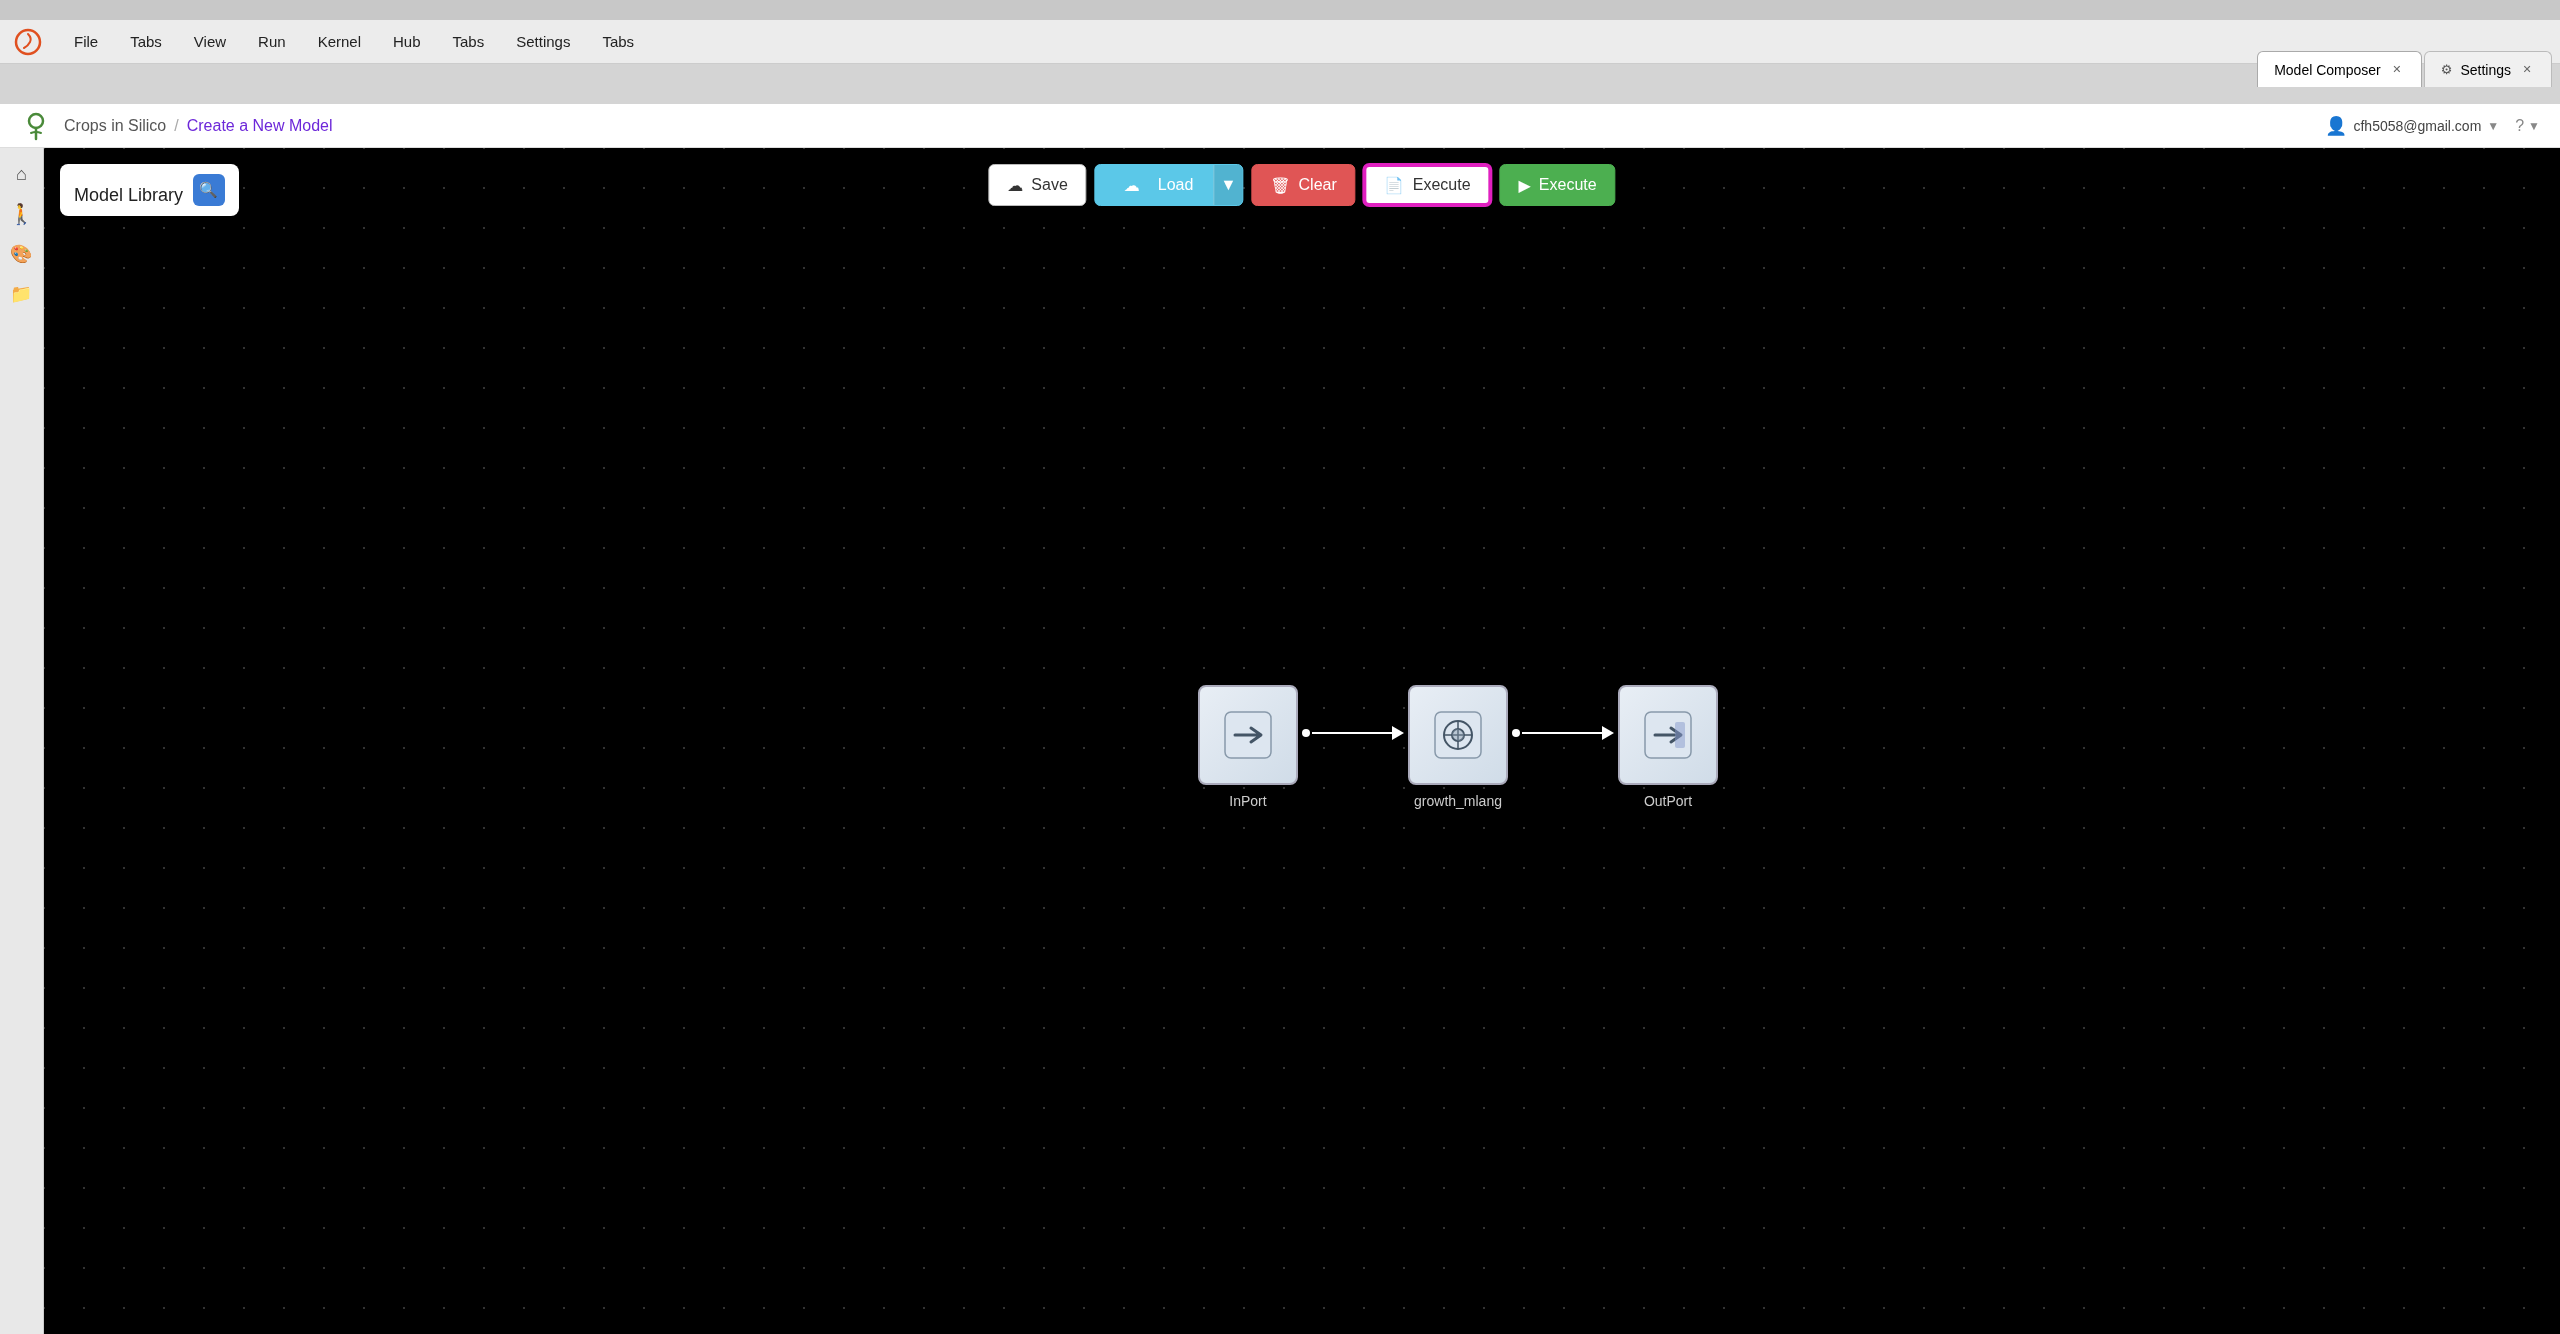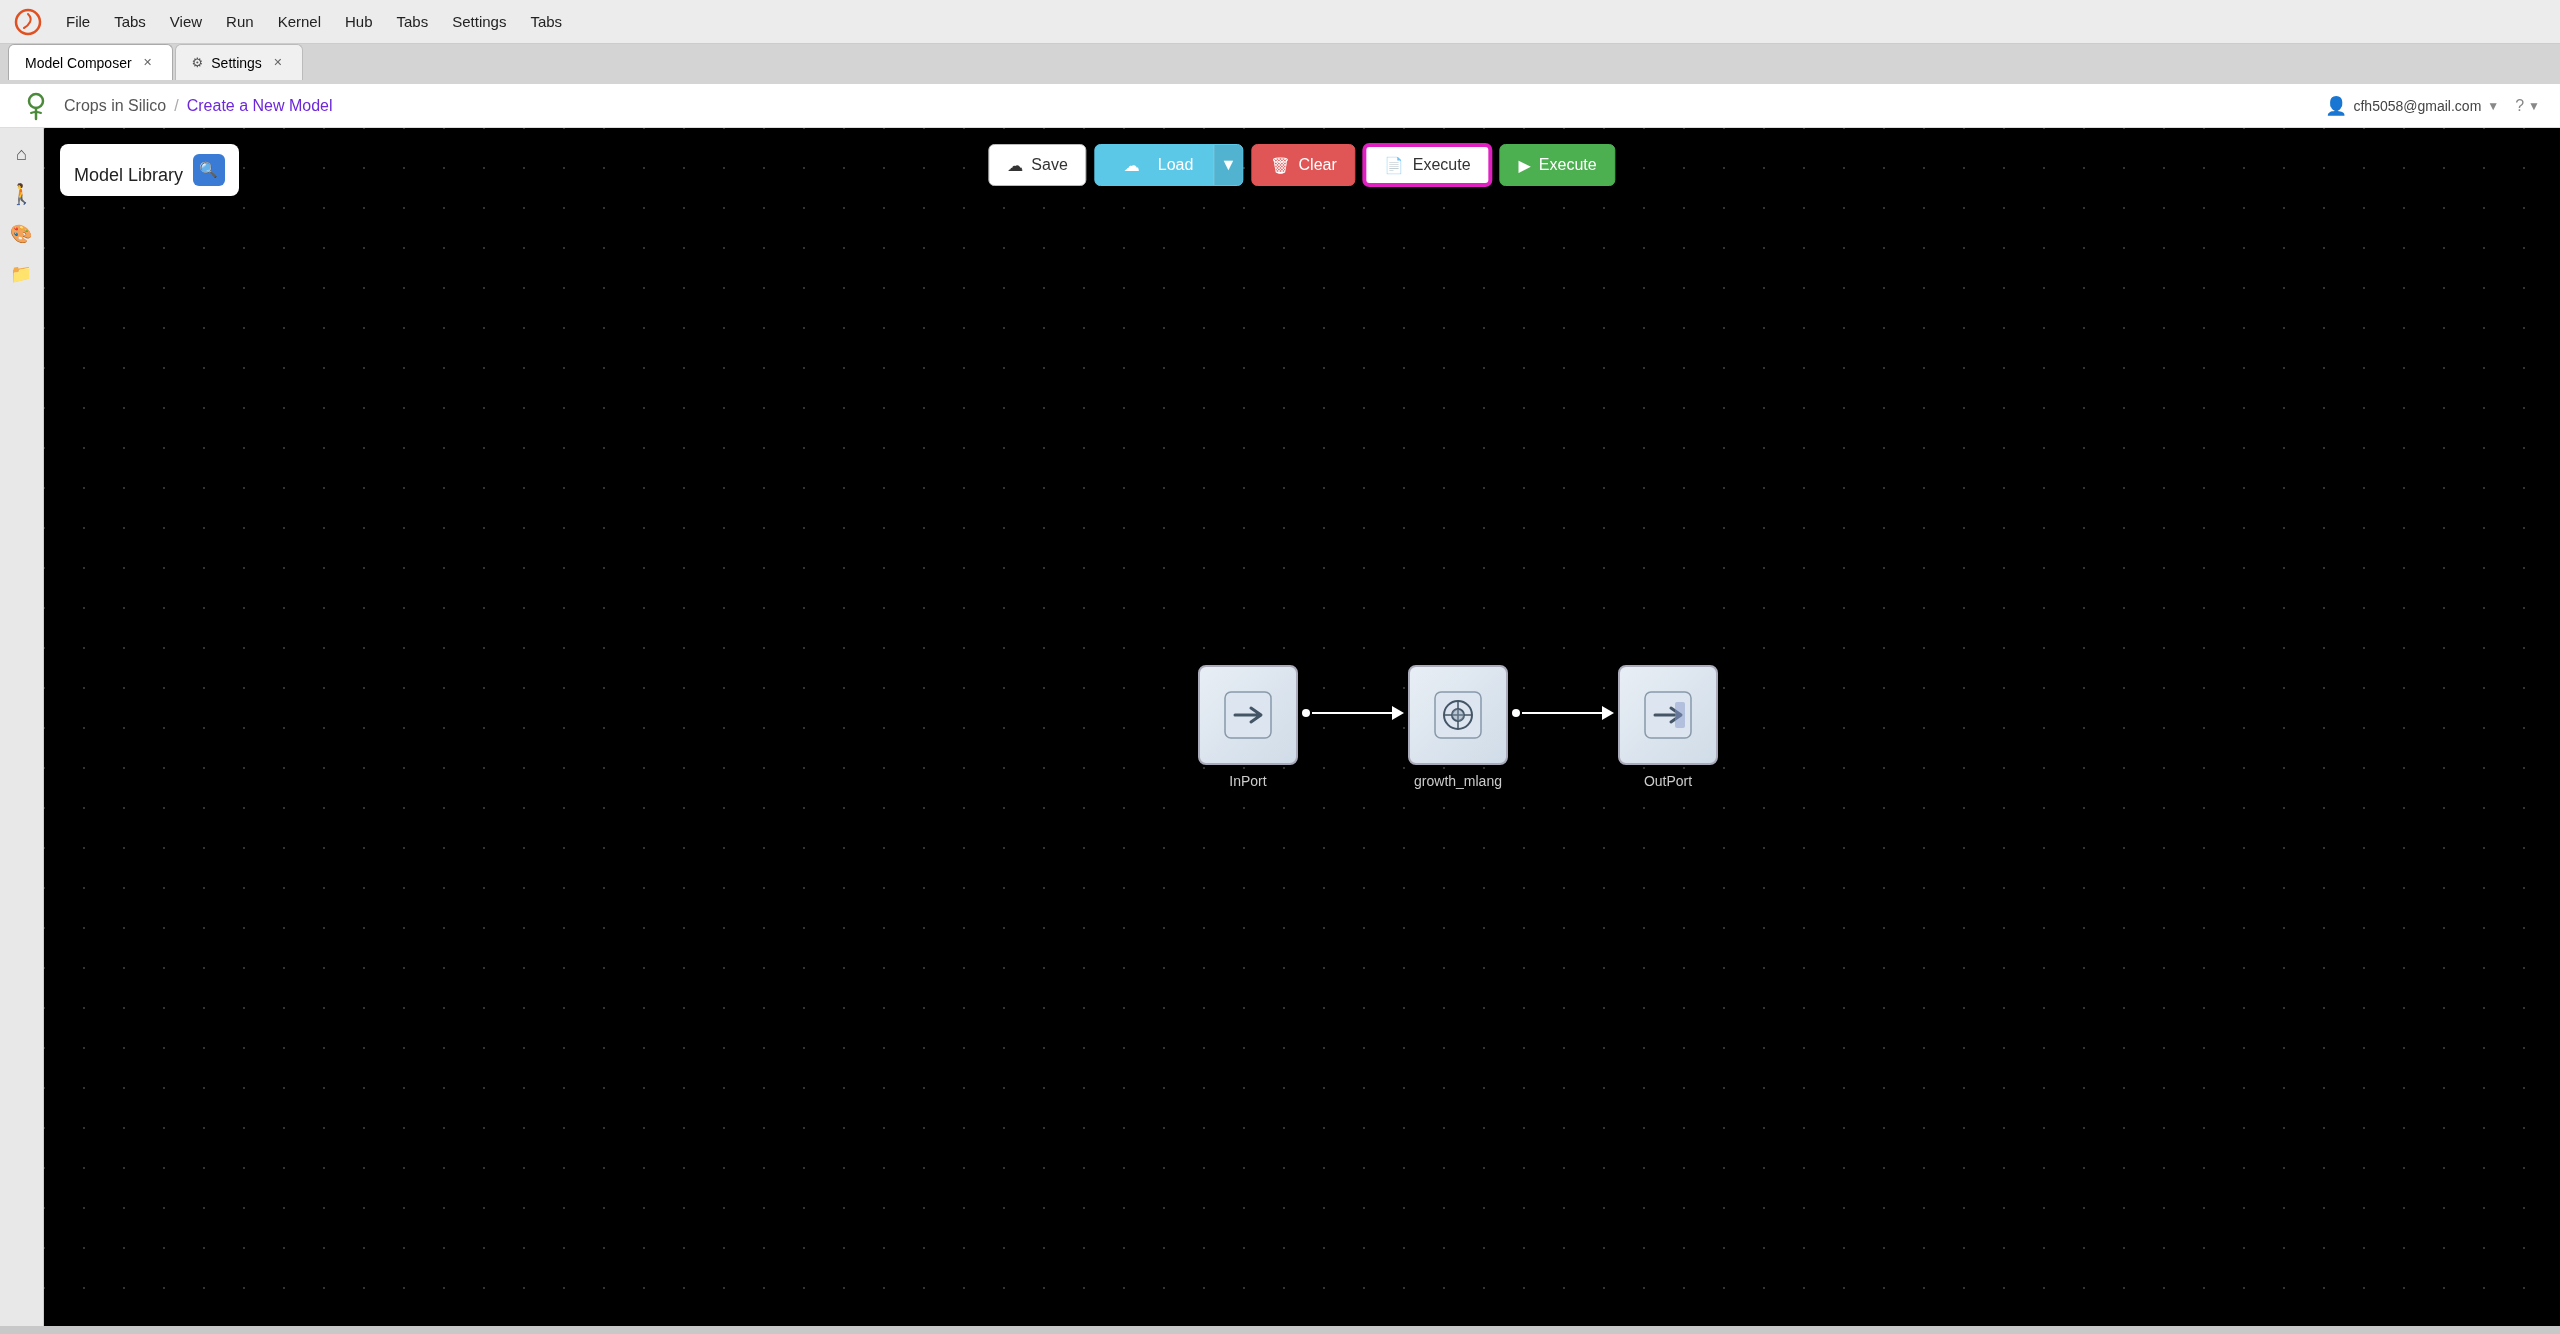--- a/index.html
+++ b/index.html
@@ -5,44 +5,46 @@
     * { box-sizing: border-box; margin: 0; padding: 0; }
     body { font-family: -apple-system, BlinkMacSystemFont, 'Segoe UI', sans-serif; background: #c8c8c8; overflow: hidden; width: 2560px; height: 1334px; }
 
     
     .menu-bar {
       height: 44px;
       background: #ececec;
       display: flex;
       align-items: center;
       padding: 0 12px;
-      gap: 4px;
+      gap: 12px;
       border-bottom: 1px solid #ccc;
+      margin-top: 20px;
     }
     .menu-logo {
       width: 32px; height: 32px;
       margin-right: 8px;
       display: flex; align-items: center; justify-content: center;
     }
     .menu-item {
       padding: 4px 10px;
       font-size: 15px;
       color: #222;
       cursor: pointer;
       border-radius: 4px;
     }
 
     
     .tab-bar {
       height: 40px;
       background: #d4d4d4;
       display: flex;
       align-items: flex-end;
-      padding: 4px 8px;
+      padding: 17px 8px;
       gap: 2px;
+      justify-content: flex-end;
     }
     .tab {
       height: 36px;
       padding: 0 16px;
       display: flex;
       align-items: center;
       gap: 8px;
       border-radius: 6px 6px 0 0;
       font-size: 14px;
       cursor: pointer;

